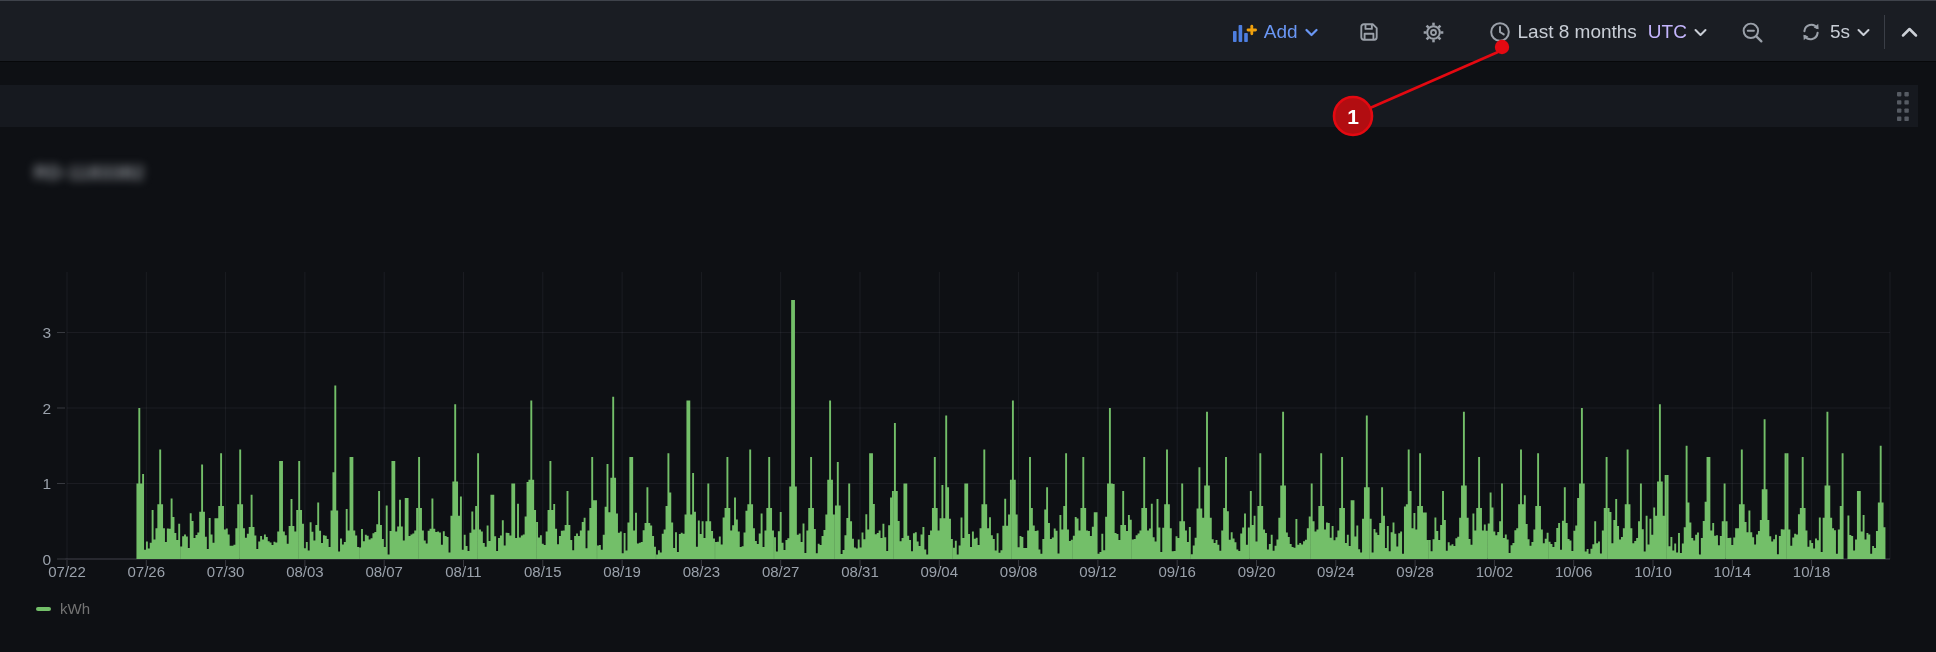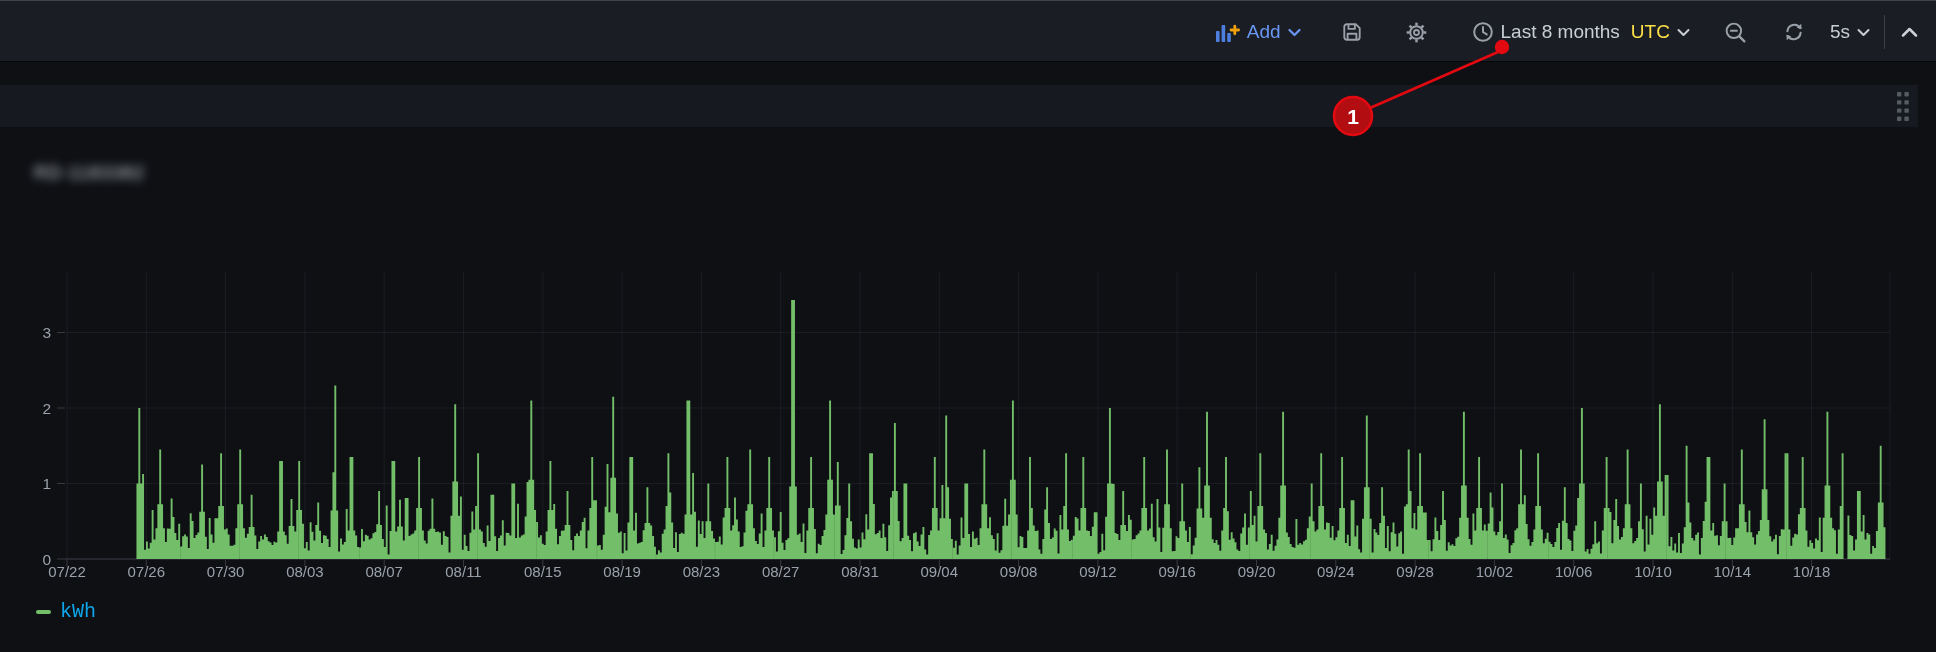--- a/index.html
+++ b/index.html
@@ -12,34 +12,34 @@
            box-sizing:border-box;}
   .toolbar-right{position:absolute;right:18px;top:0;height:62px;display:flex;align-items:center;}
   .tb-btn{display:flex;align-items:center;gap:7px;background:none;border:none;cursor:pointer;
           color:#c9ced6;font-family:"Liberation Sans",sans-serif;font-size:19px;padding:0;}
   .tb-icon{display:flex;align-items:center;justify-content:center;}
   .add-btn{color:#6a97f5;font-weight:500;margin-right:40px;}
   .save-btn{margin-right:42px;}
   .gear-btn{margin-right:44px;}
   .time-btn{margin-right:34px;}
   .time-label{color:#c9ced6;}
-  .utc-label{color:#fde047;font-weight:500;margin-left:4px;}
+  .utc-label{color:#c4b5fd;font-weight:500;margin-left:4px;}
   .zoomout-btn{margin-right:36px;}
-  .refresh-group{display:flex;align-items:center;gap:25px;margin-right:14px;}
+  .refresh-group{display:flex;align-items:center;gap:8px;margin-right:14px;}
   .tb-divider{width:1px;height:34px;background:#3a3e46;margin-right:16px;}
   
   .band{position:absolute;left:0;top:85px;width:1918px;height:42px;background:#16191f;}
   .drag-handle{position:absolute;right:8px;top:6px;width:14px;height:31px;cursor:grab;}
   
   .panel-title{position:absolute;left:34px;top:163px;font-size:18px;font-weight:500;
                letter-spacing:1px;color:#ccd1d8;filter:blur(5px);user-select:none;}
   .chart-svg{position:absolute;left:0;top:0;}
   .legend{position:absolute;left:36px;top:600px;display:flex;align-items:center;gap:9px;cursor:pointer;}
   .legend-swatch{width:15px;height:4px;border-radius:2px;}
-  .legend-label{font-size:20px;color:#0ea5e9;font-family:Liberation Mono, monospace;}
+  .legend-label{font-size:15px;color:#737373;}
   .anno-svg{position:absolute;left:0;top:0;pointer-events:none;z-index:50;}
   svg text{font-family:"Liberation Sans",sans-serif;}
 </style>
 </head>
 <body>
 
 <div class="stage">
 
   <div class="toolbar">
     <div class="toolbar-right">

